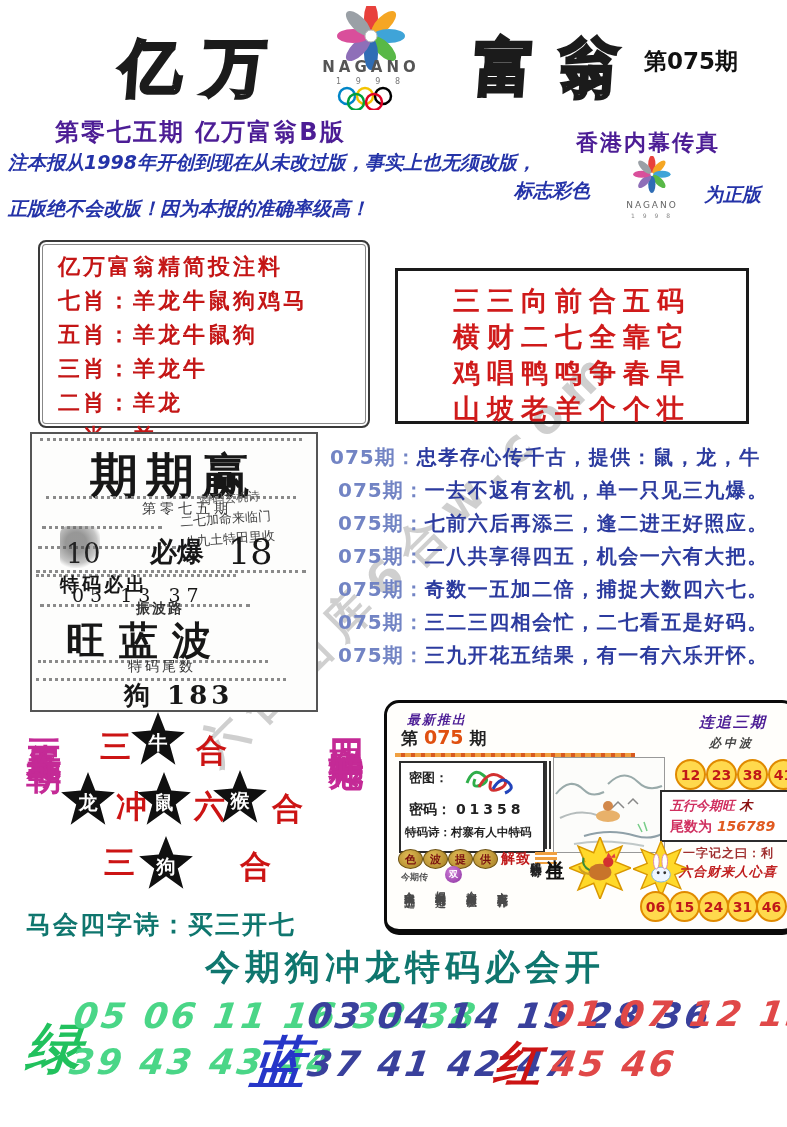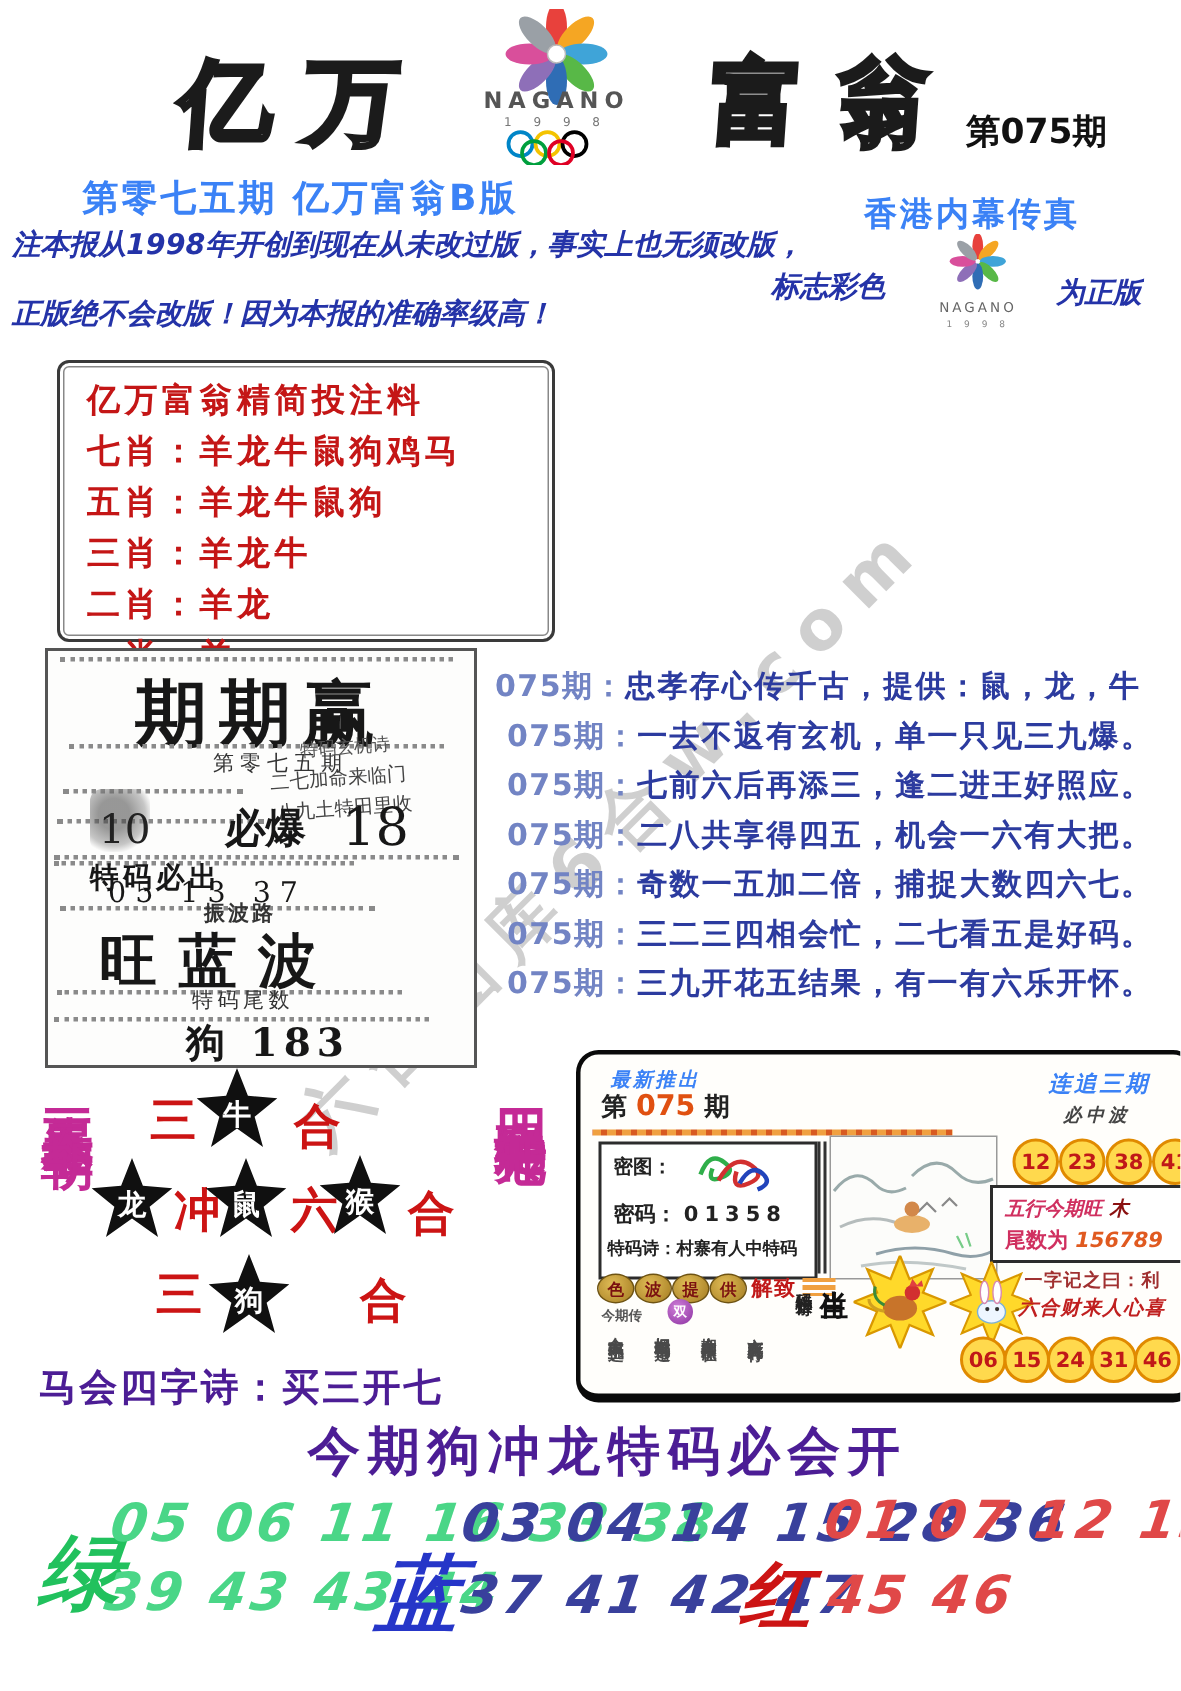--- a/index.html
+++ b/index.html
@@ -4,21 +4,21 @@
 <style>
   html,body{margin:0;padding:0;background:#fff;}
   #canvas{position:relative;width:787px;height:1127px;background:#fff;overflow:hidden;
           font-family:"DejaVu Sans","Liberation Sans",sans-serif;}
   .abs{position:absolute;}
   
   .big-title{font-size:62px;font-weight:900;color:#fff;-webkit-text-stroke:3px #1b1b1b;
              text-shadow:0 0 1px #333;letter-spacing:22px;font-family:"DejaVu Serif","Liberation Serif",serif;
              transform:skewX(-4deg);}
   .issue-no{font-size:23px;font-weight:bold;color:#111;}
-  .red-head{color:#3b82f6;font-weight:bold;}
+  .red-head{color:#4c1d95;font-weight:bold;}
   .blue-note{color:#2433a8;font-weight:bold;font-style:italic;}
   
   .zodiac-box{border:2px solid #3a3a3a;border-radius:8px;box-shadow:inset 0 0 0 2px #fff,inset 0 0 0 3px #888;}
   .zodiac-line{color:#c41616;font-weight:bold;font-size:22px;letter-spacing:3px;
                font-family:"DejaVu Serif","Liberation Serif",serif;}
   .poem-box{border:3px solid #1a1a1a;}
   .poem-line{color:#cf1a1a;font-weight:bold;font-size:27px;letter-spacing:7px;text-align:center;
              font-family:"DejaVu Serif","Liberation Serif",serif;}
   
   .clip-box{border:2px solid #555;background:#fdfdfc;}
@@ -29,21 +29,21 @@
   .tip{font-size:20px;white-space:nowrap;}
   .tip-prefix{color:#7284c4;font-weight:bold;letter-spacing:1px;}
   .tip-text{color:#2c3b9f;font-weight:bold;letter-spacing:1.5px;font-family:"DejaVu Serif","Liberation Serif",serif;}
   
   .vmag{writing-mode:vertical-rl;text-orientation:upright;color:#c42a96;font-weight:bold;font-size:35px;
         letter-spacing:3px;font-family:"DejaVu Serif","Liberation Serif",serif;}
   .star{width:56px;height:56px;background:#101010;display:flex;align-items:center;justify-content:center;
         clip-path:polygon(50% 0%,63% 33%,98% 36%,71% 58%,81% 94%,50% 72%,19% 94%,29% 58%,2% 36%,37% 33%);}
   .star span{color:#fff;font-size:19px;font-weight:bold;margin-top:6px;}
   .conn{color:#cc1414;font-weight:bold;font-size:31px;font-family:"DejaVu Serif","Liberation Serif",serif;}
-  .red-line{color:#4c1d95;font-weight:bold;font-family:"DejaVu Serif","Liberation Serif",serif;}
+  .red-line{color:#0f766e;font-weight:bold;font-family:"DejaVu Serif","Liberation Serif",serif;}
   
   .promo{border:3px solid #0a0a0a;border-bottom:6px solid #0a0a0a;background:#fffefb;}
   .inner-box{border:2px solid #2c2c2c;background:#fff;}
   .coin{width:23px;height:18px;border-radius:50%;background:radial-gradient(circle at 40% 35%,#e0bc56,#a47c22);
         border:1px solid #6e5313;color:#7a1010;font-size:11px;font-weight:bold;display:flex;
         align-items:center;justify-content:center;}
   .circle-num{width:27px;height:27px;border-radius:50%;background:#ffd94d;border:2px solid #e08a00;
               color:#c01818;font-size:14px;font-weight:bold;display:flex;align-items:center;justify-content:center;}
   .vcol{writing-mode:vertical-rl;text-orientation:upright;font-size:10.5px;color:#4a4a4a;font-weight:bold;letter-spacing:1px;}
   
@@ -57,21 +57,21 @@
 </style>
 </head>
 <body>
 
 <div id="canvas">
 
   <div class="abs watermark" style="left:185px;top:735px;">六合图库6合w.com</div>
 
   <div class="abs big-title" style="left:120px;top:26px;">亿万</div>
   <div class="abs big-title" style="left:474px;top:26px;">富翁</div>
-  <div class="abs issue-no" style="left:644px;top:72px;">第075期</div>
+  <div class="abs issue-no" style="left:644px;top:46px;">第075期</div>
 
   <svg class="abs" style="left:283px;top:6px;" width="176" height="104" viewBox="0 0 176 104">
     <g>
       <g transform="rotate(0 88 30)">
           <ellipse cx="88" cy="12" rx="7" ry="16" fill="#e8413c"></ellipse>
         </g>
       <g transform="rotate(45 88 30)">
           <ellipse cx="88" cy="12" rx="7" ry="16" fill="#f5a623"></ellipse>
         </g>
       <g transform="rotate(90 88 30)">
@@ -144,20 +144,26 @@
 
   <div class="abs zodiac-box" style="left:38px;top:240px;width:328px;height:184px;">
     <div class="zodiac-line" style="margin:10px 0 0 18px;">亿万富翁精简投注料</div>
     <div class="zodiac-line" style="margin:4px 0 0 18px;">七肖：羊龙牛鼠狗鸡马</div>
     <div class="zodiac-line" style="margin:4px 0 0 18px;">五肖：羊龙牛鼠狗</div>
     <div class="zodiac-line" style="margin:4px 0 0 18px;">三肖：羊龙牛</div>
     <div class="zodiac-line" style="margin:4px 0 0 18px;">二肖：羊龙</div>
     <div class="zodiac-line" style="margin:4px 0 0 18px;">一肖：羊</div>
   </div>
 
+  <div class="abs poem-box" style="left:395px;top:268px;width:348px;height:150px;">
+    <div class="poem-line" style="margin-top:12px;">三三向前合五码</div>
+    <div class="poem-line">横财二七全靠它</div>
+    <div class="poem-line">鸡唱鸭鸣争春早</div>
+    <div class="poem-line">山坡老羊个个壮</div>
+  </div>
 
   <div class="abs clip-box" style="left:30px;top:432px;width:284px;height:276px;">
     <div class="noise abs" style="left:8px;top:4px;width:262px;"></div>
     <div class="abs clip-serif" style="left:0;top:10px;width:100%;text-align:center;font-size:48px;font-weight:bold;letter-spacing:8px;">期期赢</div>
     <div class="noise abs" style="left:14px;top:62px;width:250px;"></div>
     <div class="abs clip-serif" style="left:110px;top:66px;font-size:14px;letter-spacing:4px;color:#333;">第零七五期</div>
     <div class="noise abs" style="left:10px;top:92px;width:120px;"></div>
     <div class="noise abs" style="left:6px;top:112px;width:138px;"></div>
     <div class="abs clip-serif" style="left:168px;top:56px;font-size:12px;color:#555;transform:rotate(-4deg);">特码玄机诗</div>
     <div class="abs clip-serif" style="left:148px;top:76px;font-size:13px;color:#444;transform:rotate(-4deg);">二七加命来临门</div>

